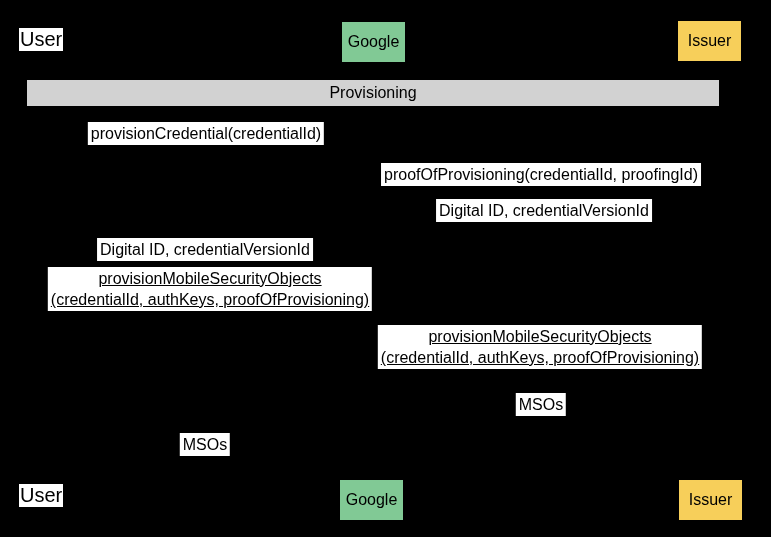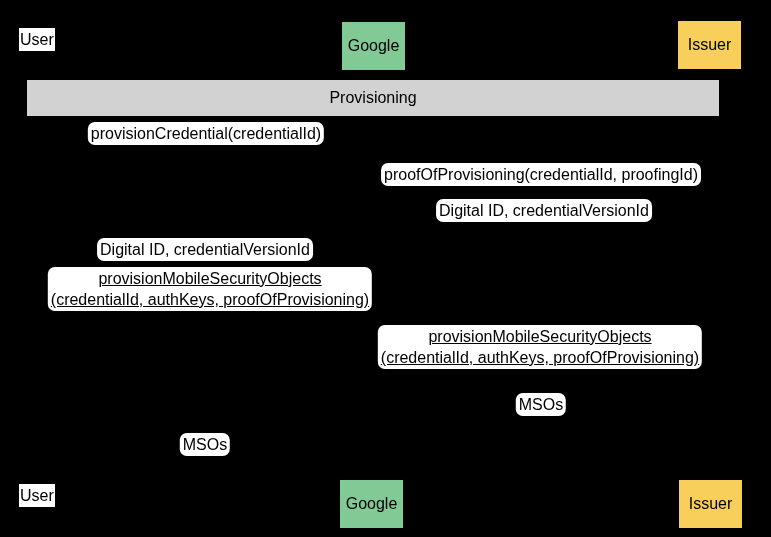--- a/index.html
+++ b/index.html
@@ -9,64 +9,63 @@
     width: 771px;
     height: 537px;
     background: #000;
     font-family: "Liberation Sans", sans-serif;
     color: #000;
     overflow: hidden;
   }
   .actor-box {
     position: absolute;
     width: 63px;
-    height: 48px;
+    height: 40px;
     display: flex;
     align-items: center;
     justify-content: center;
     font-size: 16px;
     color: #000;
   }
   .actor-user {
     position: absolute;
     background: #fff;
-    font-size: 16px;
+    font-size: 20px;
     line-height: 21px;
     padding: 1px 1px;
     color: #000;
   }
   .pos-user-top    { left: 19px;  top: 28px;  }
   .pos-google-top  { left: 342px; top: 22px;  }
   .pos-issuer-top  { left: 678px; top: 21px;  }
   .pos-user-bot    { left: 19px;  top: 484px; }
   .pos-google-bot  { left: 340px; top: 480px; }
   .pos-issuer-bot  { left: 679px; top: 480px; }
   .band {
     position: absolute;
     left: 27px;
     top: 80px;
     width: 692px;
-    height: 36px;
+    height: 26px;
     display: flex;
     align-items: center;
     justify-content: center;
     font-size: 16px;
     color: #000;
   }
   .msg {
     position: absolute;
     transform: translateX(-50%);
     background: #fff;
     color: #000;
     font-size: 16px;
     line-height: 21px;
     padding: 1px 3px;
     white-space: nowrap;
     text-align: center;
-    border-radius: 7px;
   }
   .msg .msg-line { display: block; text-decoration: underline; }
   .m1 { left: 206px; top: 122px; }
   .m2 { left: 541px; top: 163px; }
   .m3 { left: 544px; top: 199px; }
   .m4 { left: 205px; top: 238px; }
   .m5 { left: 210px; top: 267px; }
   .m6 { left: 540px; top: 325px; }
   .m7 { left: 541px; top: 393px; }
   .m8 { left: 205px; top: 433px; }

